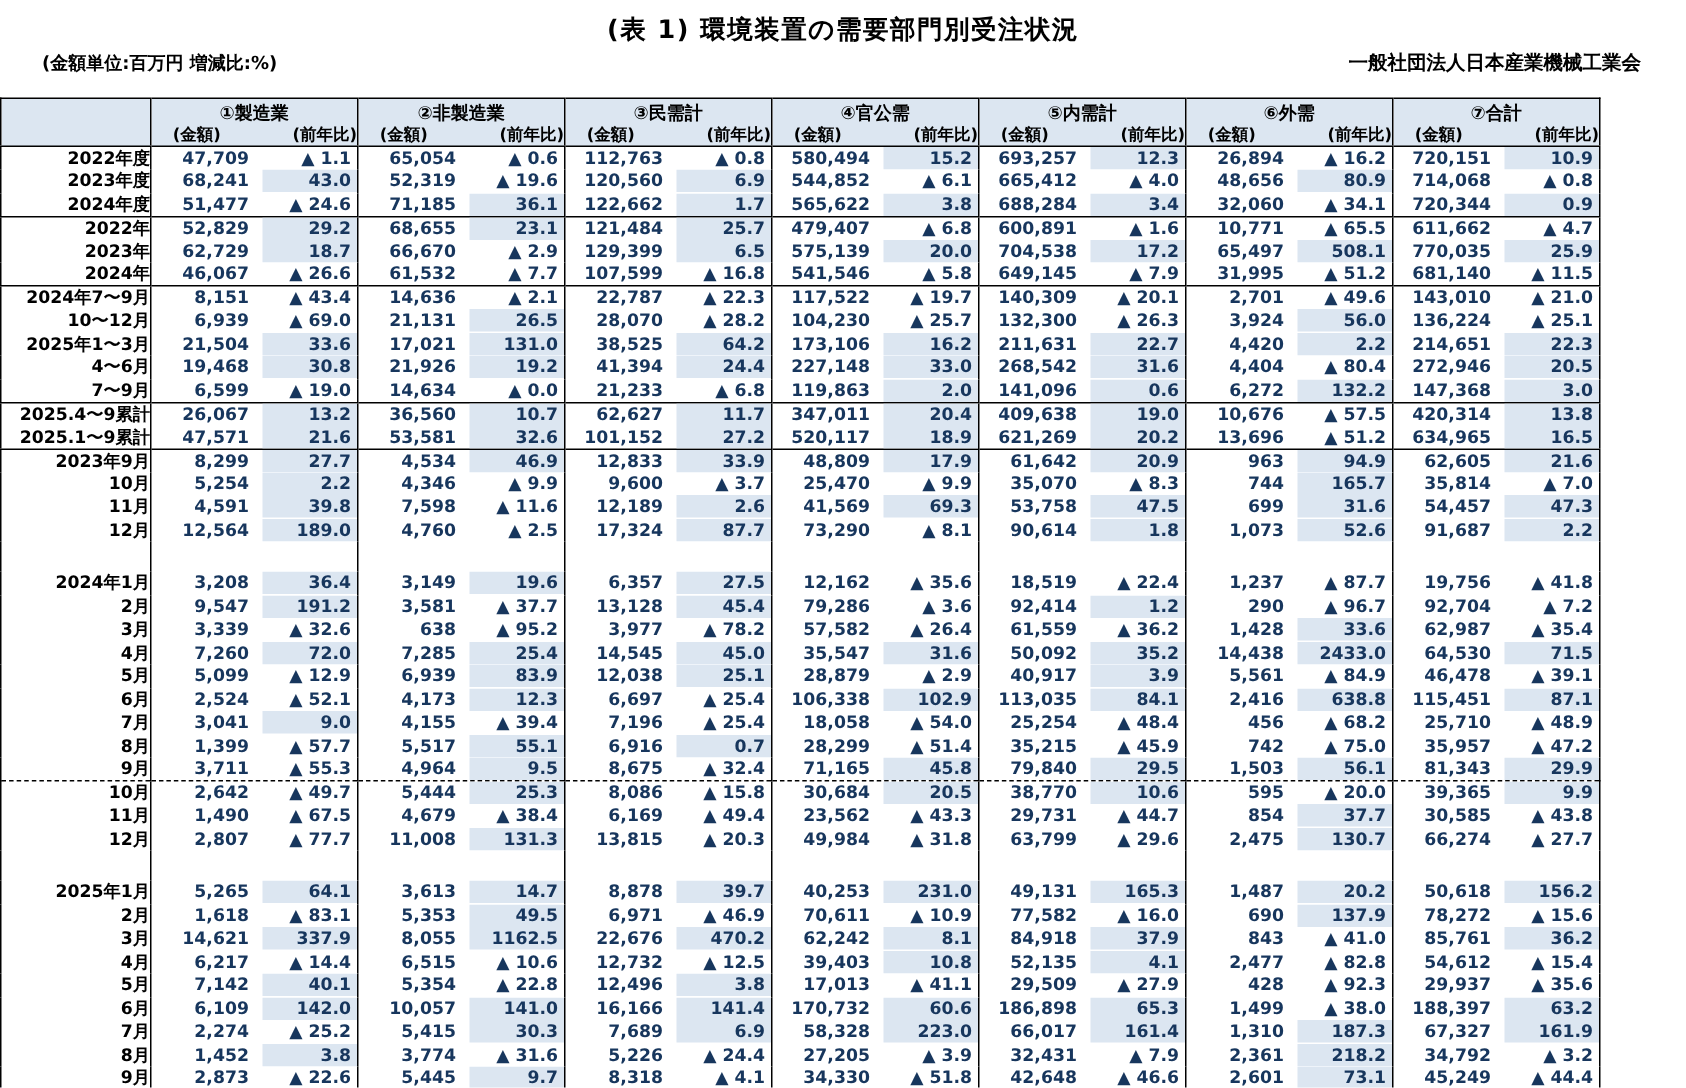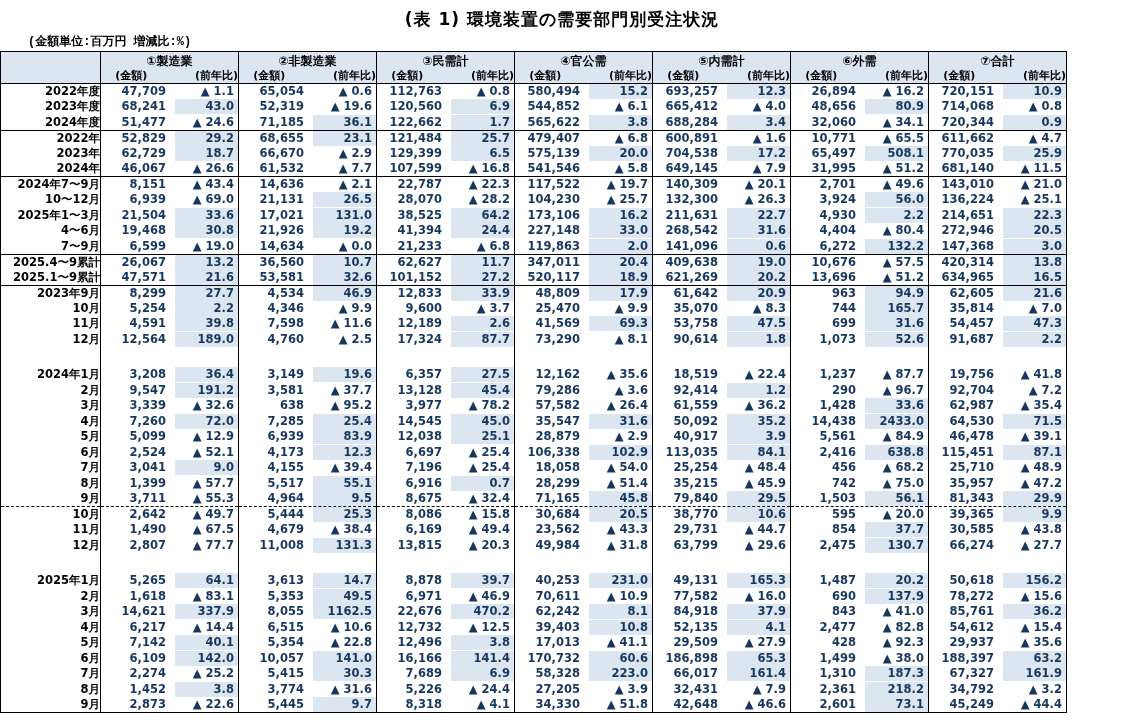--- a/index.html
+++ b/index.html
@@ -15,23 +15,22 @@
   .title {
     text-align: center;
     font-size: 17px;
     padding-top: 8px;
     letter-spacing: 1px;
   }
   .meta-row {
     display: flex;
     justify-content: space-between;
     align-items: flex-end;
-    padding: 0 30px 1px 28px;
+    padding: 0 30px 14px 28px;
     margin-top: 2px;
-    font-family: Liberation Mono, monospace;
   }
   .unit-note { font-size: 12px; }
   .org { font-size: 13px; }
   table.orders {
     border-collapse: collapse;
     table-layout: fixed;
     width: 1066px;
     border: 1.5px solid #000;
   }
   table.orders th, table.orders td {
@@ -78,20 +77,21 @@
   tr.dash td { border-top: 1.5px dashed #000; }
   tr.spacer { height: 20px; }
 </style>
 </head>
 <body>
 
 <div class="title">(表 1) 環境装置の需要部門別受注状況</div>
 
 <div class="meta-row">
   <span class="unit-note">(金額単位:百万円 増減比:%)</span>
+  <span class="org">一般社団法人日本産業機械工業会</span>
 </div>
 
 <table class="orders">
   <colgroup>
     <col class="c-lbl">
     <col class="c-grp">
       <col class="c-grp">
       <col class="c-grp">
       <col class="c-grp">
     <col class="c-grp">
@@ -233,21 +233,21 @@
         <td class="grp"><span class="amt">3,924</span><span class="yoy pos">56.0</span></td>
         <td class="grp"><span class="amt">136,224</span><span class="yoy">▲ 25.1</span></td>
       </tr>
       <tr>
         <td class="lbl">2025年1〜3月</td>
         <td class="grp"><span class="amt">21,504</span><span class="yoy pos">33.6</span></td>
         <td class="grp"><span class="amt">17,021</span><span class="yoy pos">131.0</span></td>
         <td class="grp"><span class="amt">38,525</span><span class="yoy pos">64.2</span></td>
         <td class="grp"><span class="amt">173,106</span><span class="yoy pos">16.2</span></td>
         <td class="grp"><span class="amt">211,631</span><span class="yoy pos">22.7</span></td>
-        <td class="grp"><span class="amt">4,930</span><span class="yoy pos">2.2</span></td>
+        <td class="grp"><span class="amt">4,420</span><span class="yoy pos">2.2</span></td>
         <td class="grp"><span class="amt">214,651</span><span class="yoy pos">22.3</span></td>
       </tr>
       <tr>
         <td class="lbl">4〜6月</td>
         <td class="grp"><span class="amt">19,468</span><span class="yoy pos">30.8</span></td>
         <td class="grp"><span class="amt">21,926</span><span class="yoy pos">19.2</span></td>
         <td class="grp"><span class="amt">41,394</span><span class="yoy pos">24.4</span></td>
         <td class="grp"><span class="amt">227,148</span><span class="yoy pos">33.0</span></td>
         <td class="grp"><span class="amt">268,542</span><span class="yoy pos">31.6</span></td>
         <td class="grp"><span class="amt">4,404</span><span class="yoy">▲ 80.4</span></td>

